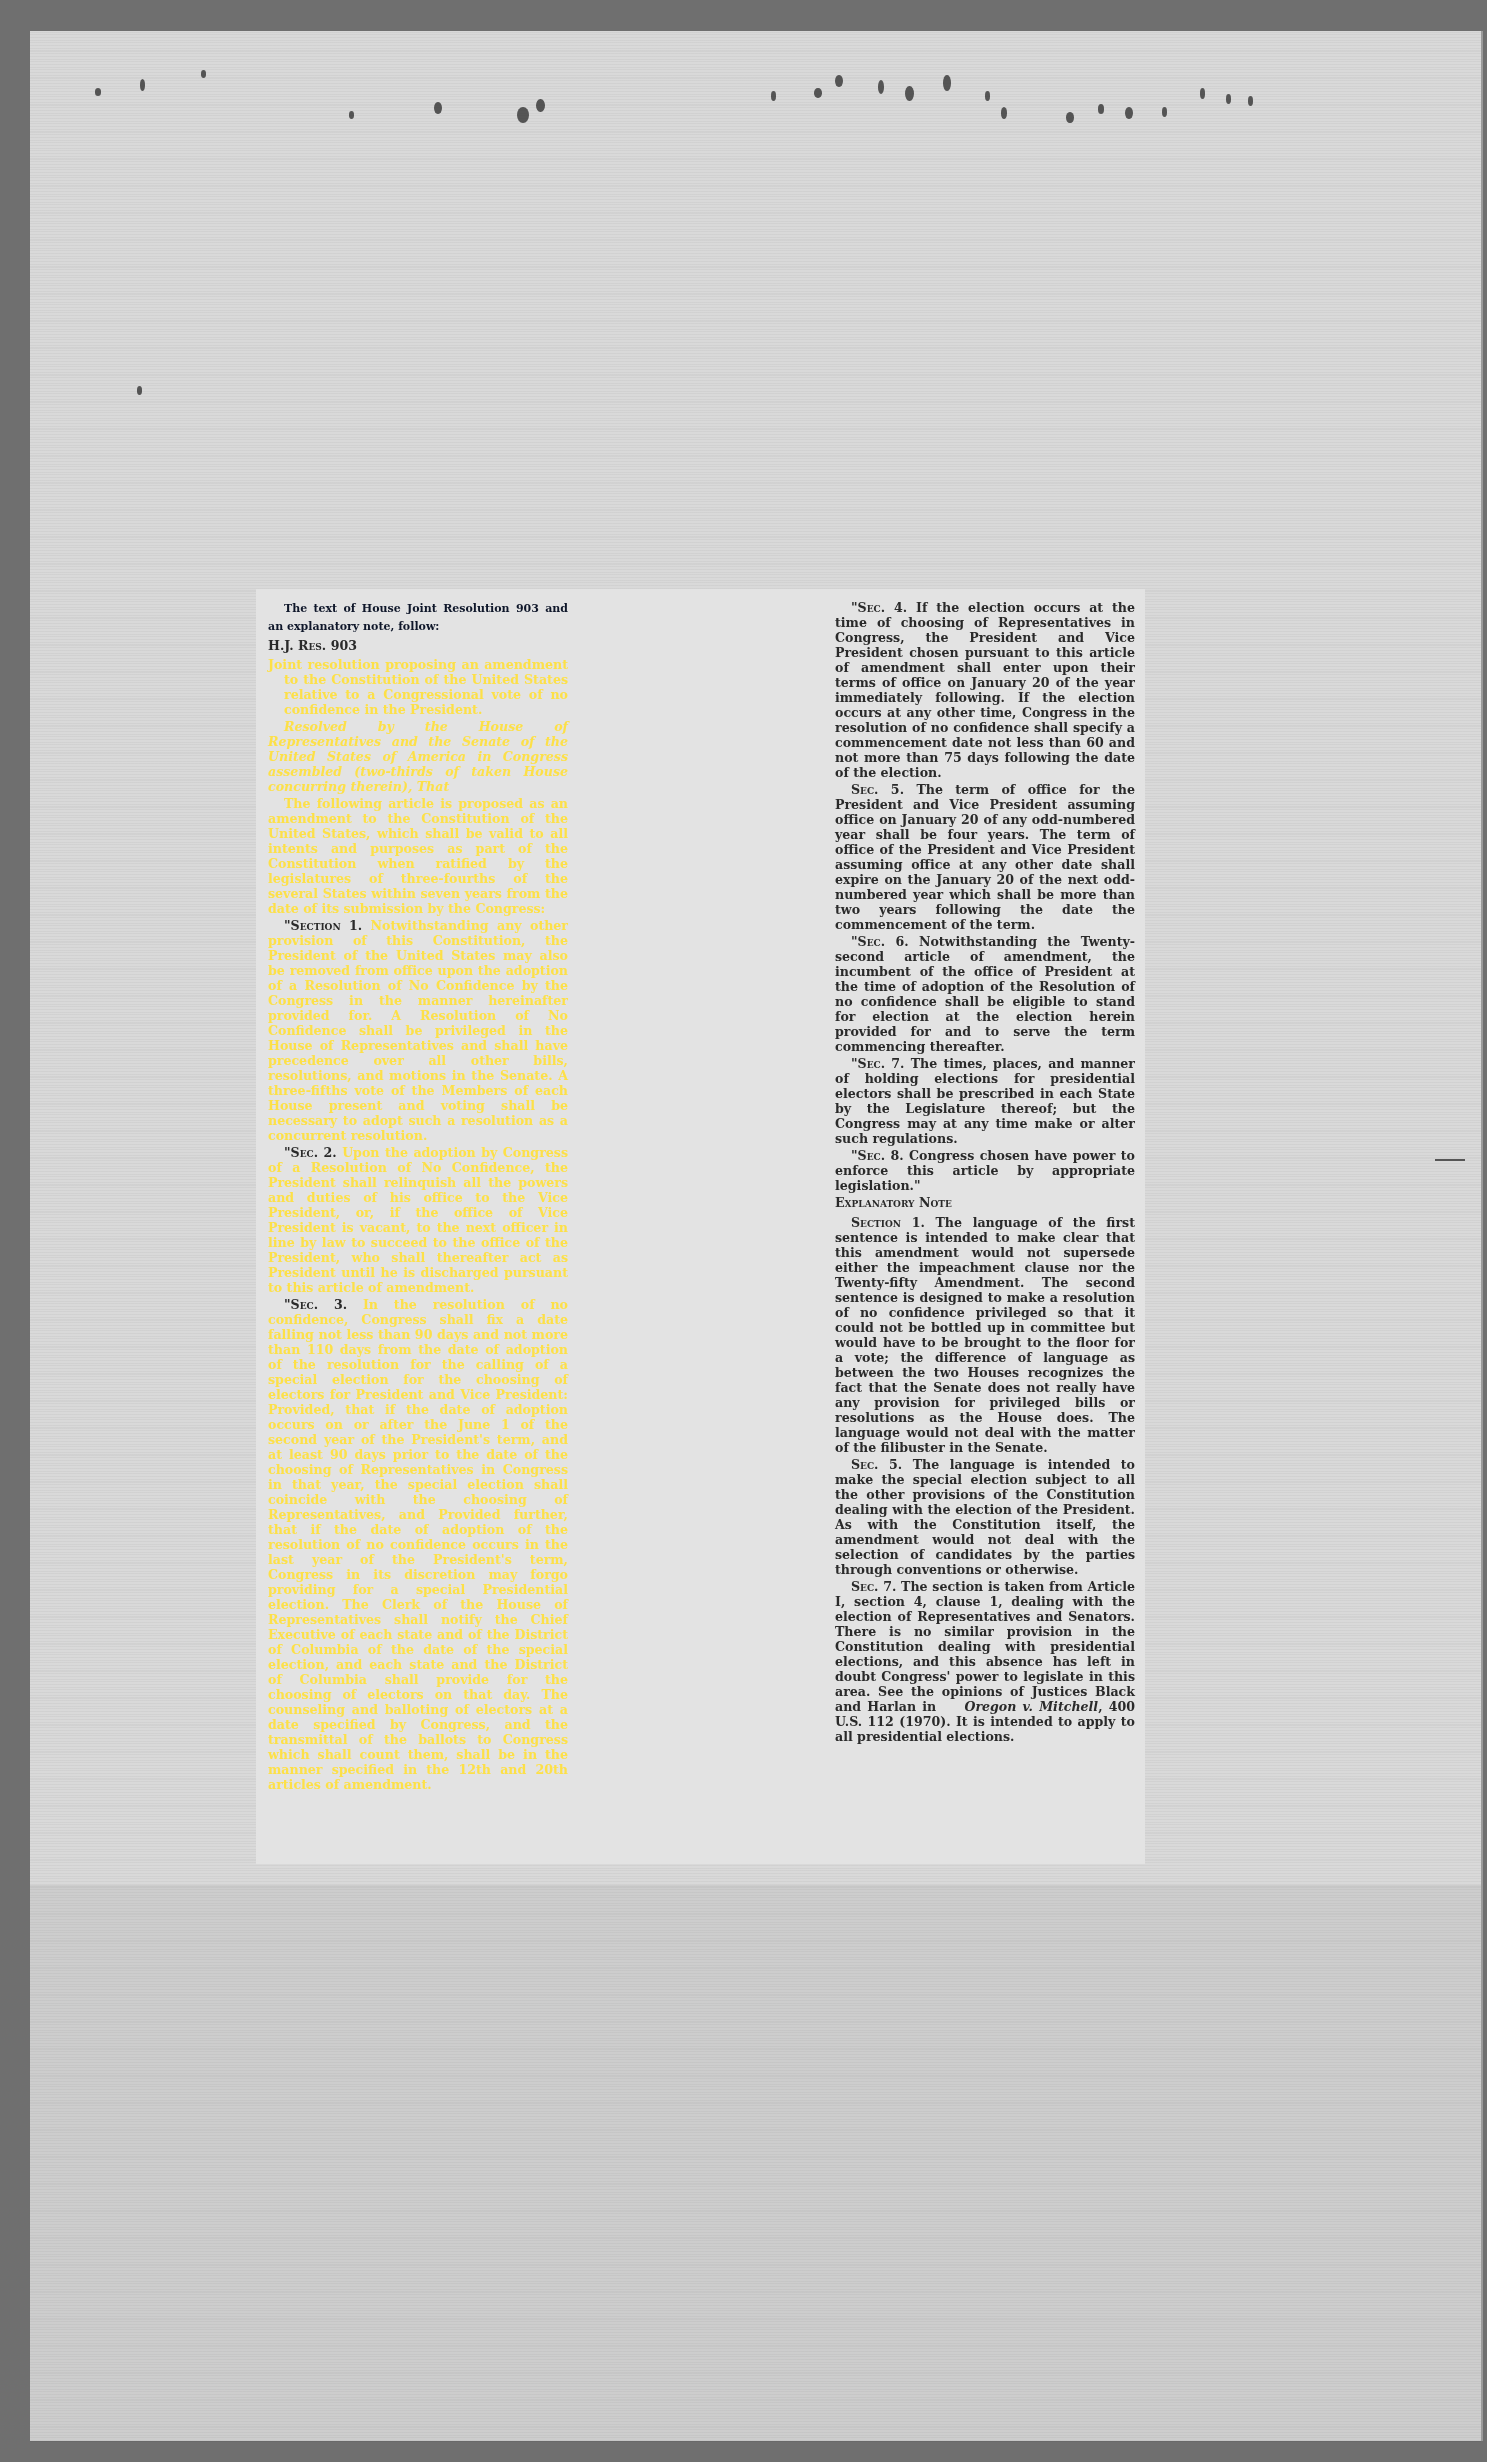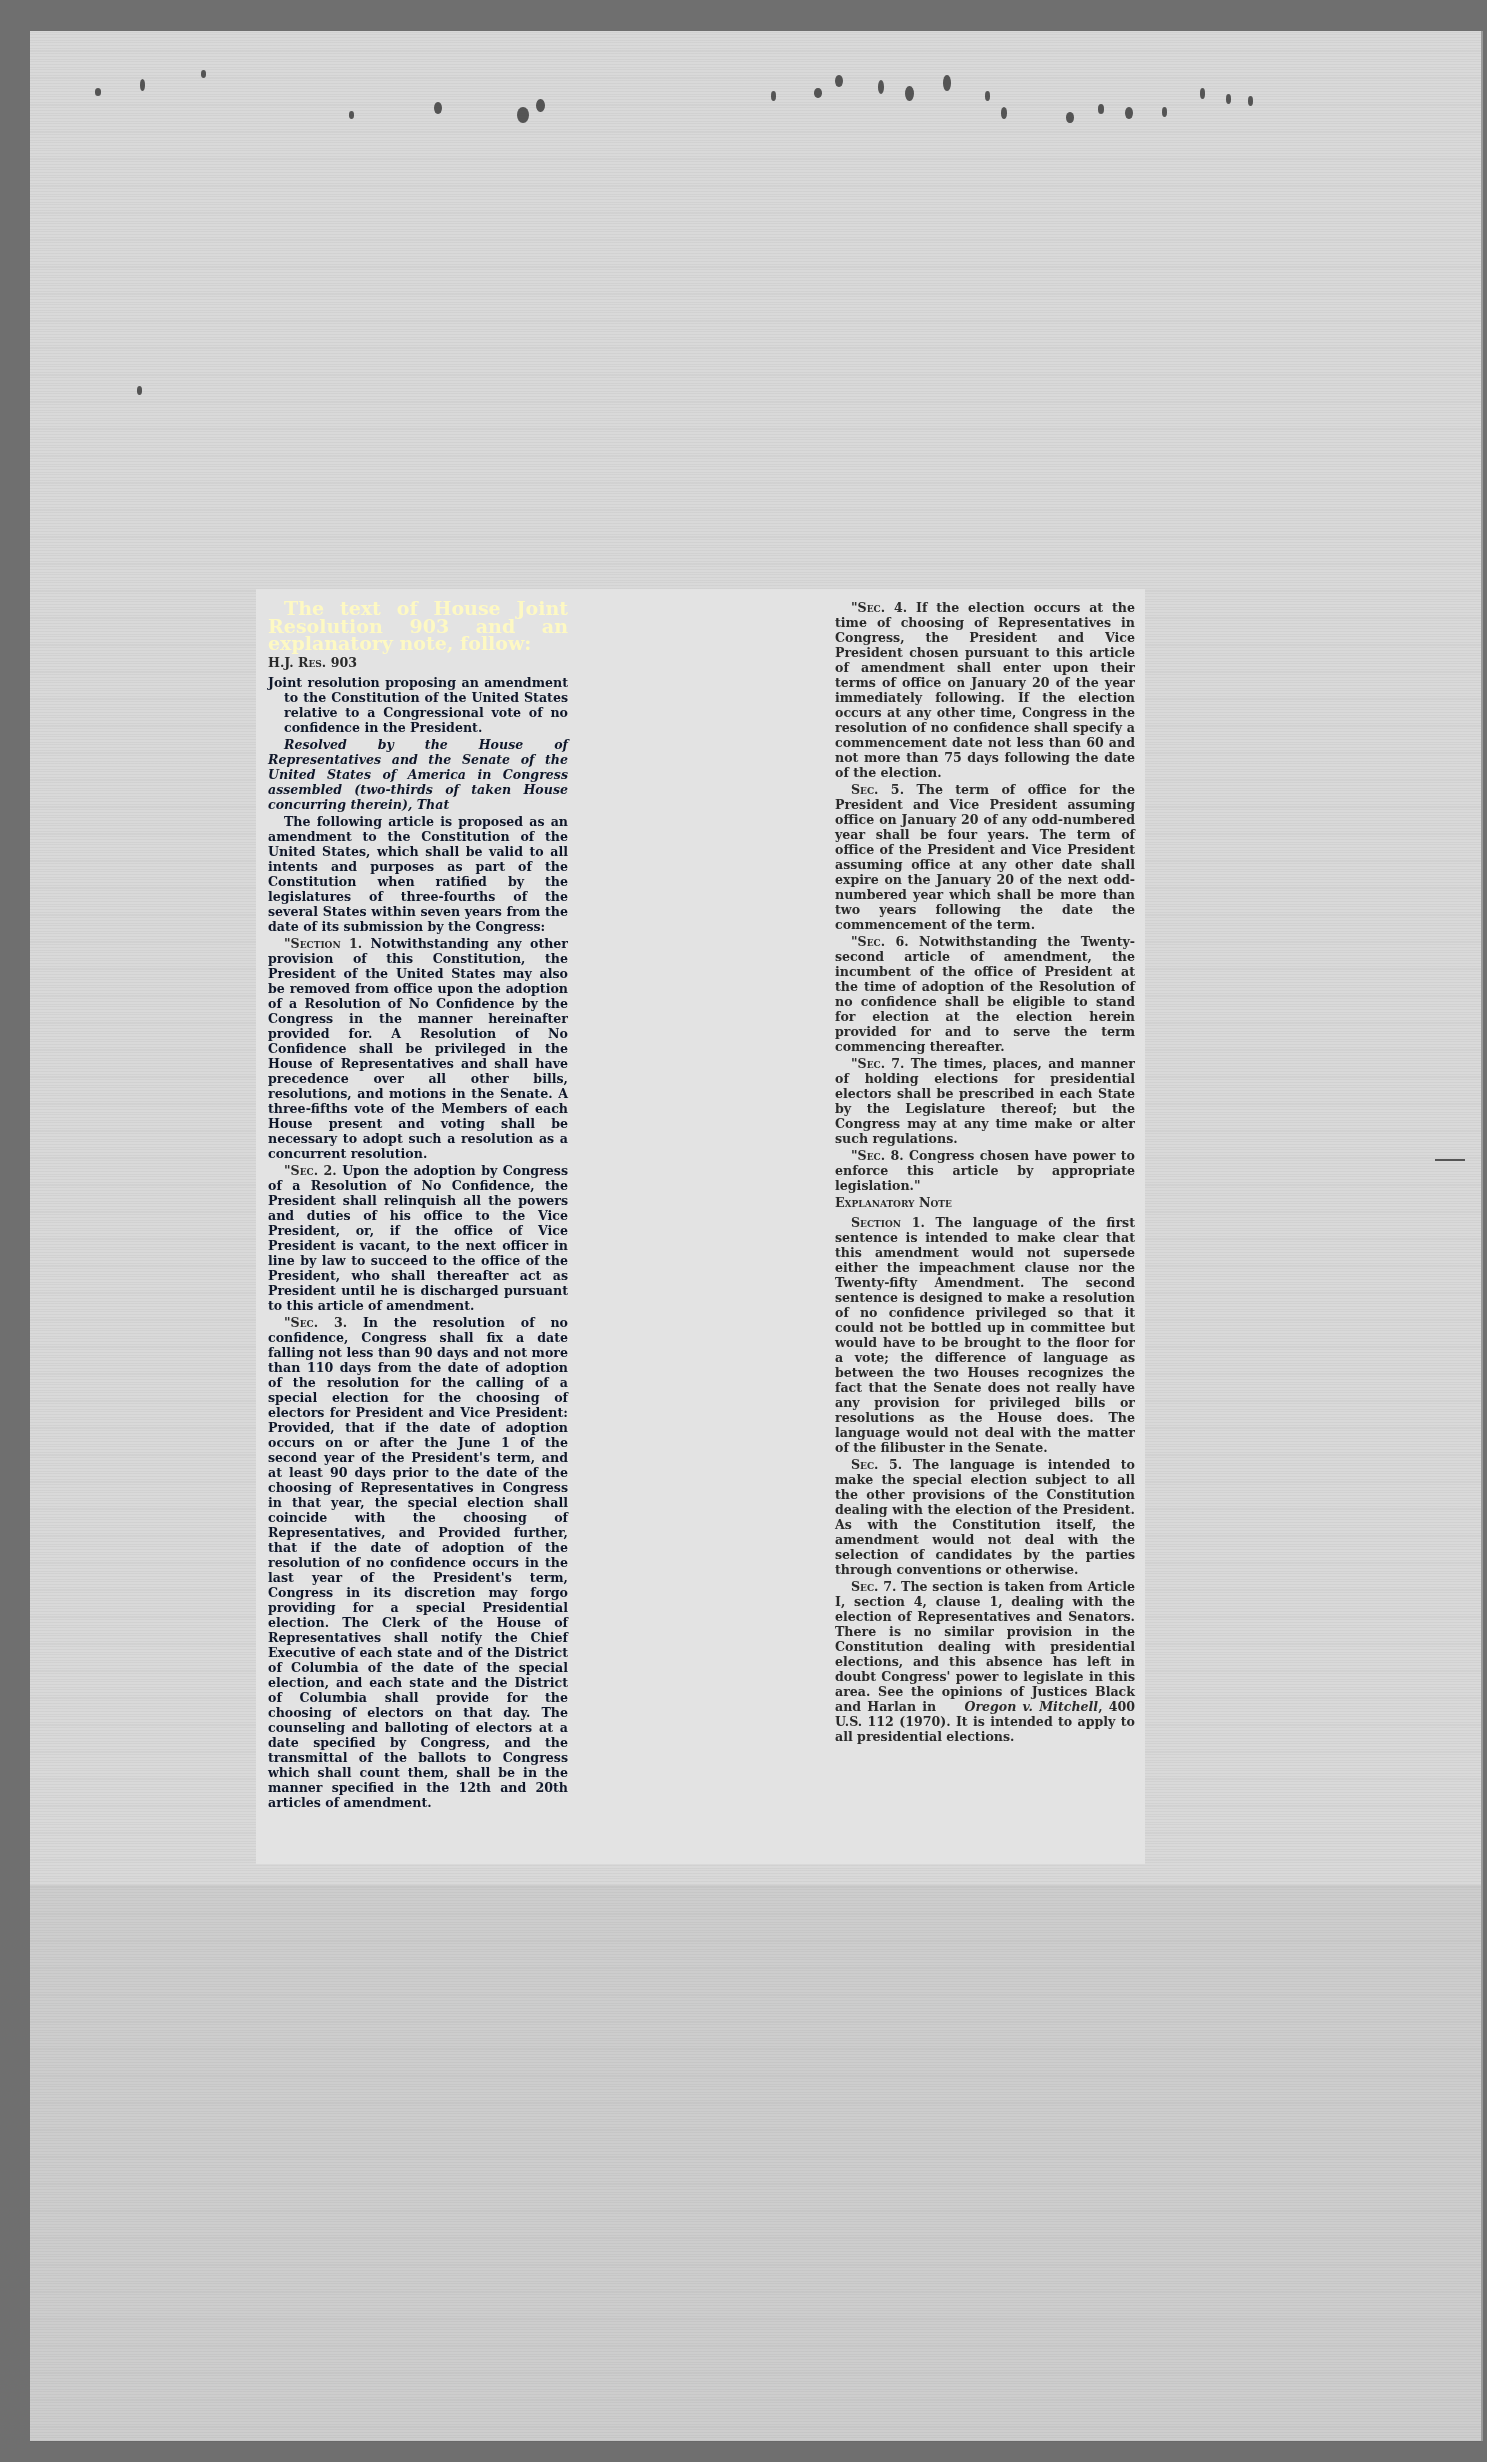--- a/index.html
+++ b/index.html
@@ -21,24 +21,24 @@
     background:#e3e3e3;
   }
   .col { position:absolute; top:600px; width:300px;
     font-family:"DejaVu Serif", serif; font-size:12.6px; line-height:15px; color:#2a2a2a;
     text-align:justify; font-weight:bold;
   }
   .col.left { left:268px; }
   .col.right { left:835px; }
   .col p { margin:0 0 2.1px 0; text-indent:16px; }
   .col p.hang { text-indent:-16px; padding-left:16px; }
-  .headline { font-size:19px; line-height:17.7px; text-indent:16px; font-weight:bold; color:#fef9c3; margin-bottom:2.1px; }
+  .headline { font-size:11px; line-height:17.7px; text-indent:16px; font-weight:bold; color:#0f172a; margin-bottom:2.1px; }
   .center { text-indent:0 !important; margin:2.1px 0 4.3px 0 !important; font-variant:small-caps; }
   .ital { font-style:italic;margin-left:22px; }
-  .blur { filter:blur(0.6px); color:#0f172a; }
+  .blur { filter:blur(0.6px); color:#fde047; }
   .sc { font-variant:small-caps; }
 </style>
 </head>
 <body>
 
 <div class="page"></div>
 <div class="page-lower"></div>
 
 <div>
   <div class="speck" style="left:95px;top:88px;width:6.4px;height:7.5px"></div>

